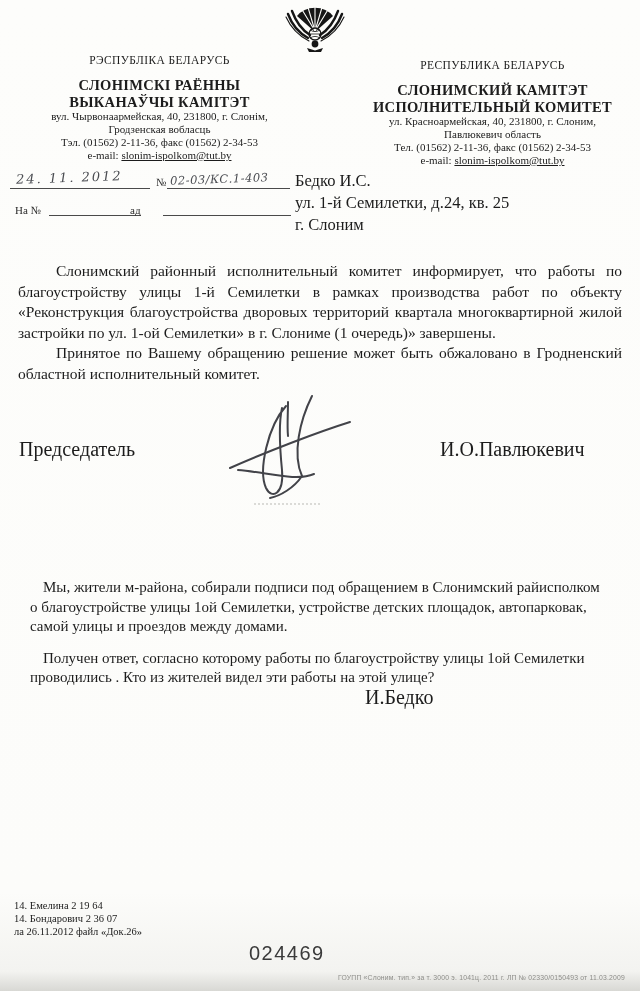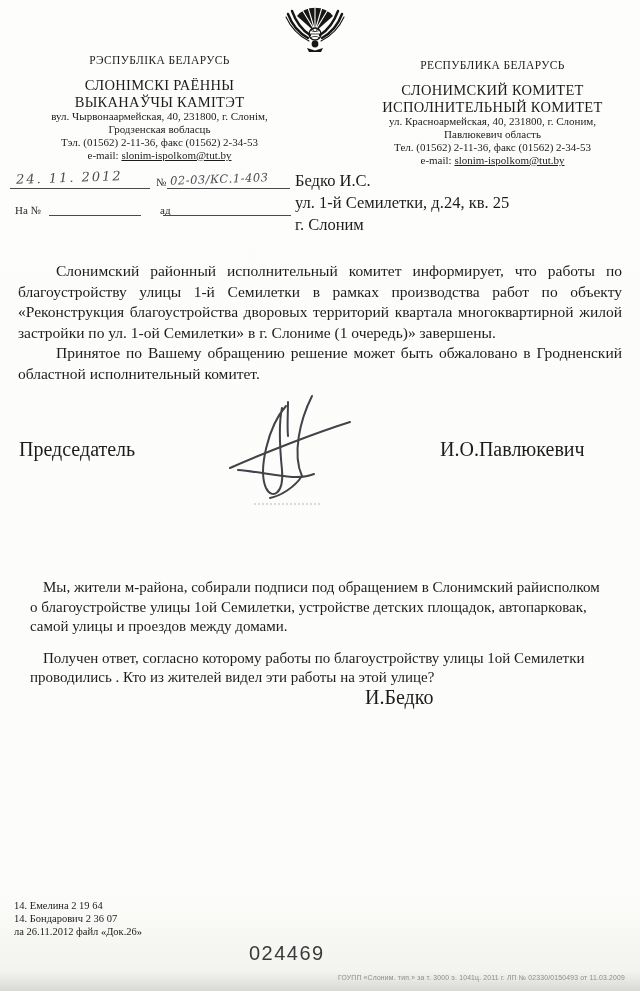--- a/index.html
+++ b/index.html
@@ -9,21 +9,21 @@
     margin:0 auto;
     background:linear-gradient(180deg,#fdfdfb 0%,#fcfcfa 90%,#f3f3f0 98%,#d8d8d4 100%);
     overflow:hidden;
     font-family:"Liberation Serif", serif;
     color:#1c1c1c;
   }
   .abs{position:absolute;}
   
   .lh-col{text-align:center;}
   .lh-country{font-size:11.5px;letter-spacing:.4px;margin-top:12px;}
-  .lh-org{font-size:14.5px;font-weight:normal;line-height:16.5px;letter-spacing:.3px;margin-top:11px;}
+  .lh-org{font-size:14.5px;font-weight:bold;line-height:16.5px;letter-spacing:.3px;margin-top:11px;}
   .lh-addr{font-size:11px;line-height:13px;}
   .email-underline{text-decoration:underline;}
   
   .ref-label{font-size:11px;color:#2a2a2a;}
   .ref-line{border-bottom:1px solid #4a4a4a;height:1px;}
   .handwriting{
     font-family:"DejaVu Serif", serif;
     font-style:italic;
     color:#4b4d52;
     font-size:13px;
@@ -99,40 +99,40 @@
       <div>вул. Чырвонаармейская, 40, 231800, г. Слонім,</div>
       <div>Гродзенская вобласць</div>
       <div>Тэл. (01562) 2-11-36, факс (01562) 2-34-53</div>
       <div><span>e-mail: </span><span class="email-underline">slonim-ispolkom@tut.by</span></div>
     </div>
   </div>
 
   <div class="abs lh-col" style="left:355px;top:47px;width:275px;">
     <div class="lh-country">РЕСПУБЛИКА БЕЛАРУСЬ</div>
     <div class="lh-org">
-      <div>СЛОНИМСКИЙ КОМИТЕТ</div>
+      <div>СЛОНИМСКИЙ КАМІТЭТ</div>
       <div>ИСПОЛНИТЕЛЬНЫЙ КОМИТЕТ</div>
     </div>
     <div class="lh-addr">
       <div>ул. Красноармейская, 40, 231800, г. Слоним,</div>
       <div>Павлюкевич область</div>
       <div>Тел. (01562) 2-11-36, факс (01562) 2-34-53</div>
       <div><span>e-mail: </span><span class="email-underline">slonim-ispolkom@tut.by</span></div>
     </div>
   </div>
 
   <div class="abs handwriting" style="left:16px;top:170px;">24. 11. 2012</div>
   <div class="abs ref-line" style="left:10px;top:187px;width:140px;"></div>
   <div class="abs ref-label" style="left:156px;top:176px;">№</div>
   <div class="abs handwriting small" style="left:170px;top:172px;">02-03/КС.1-403</div>
   <div class="abs ref-line" style="left:167px;top:187px;width:123px;"></div>
 
   <div class="abs ref-label" style="left:15px;top:204px;">На №</div>
   <div class="abs ref-line" style="left:49px;top:214px;width:92px;"></div>
-  <div class="abs ref-label" style="left:160px;top:204px;">ад</div>
+  <div class="abs ref-label" style="left:130px;top:204px;">ад</div>
   <div class="abs ref-line" style="left:163px;top:214px;width:128px;"></div>
 
   <div class="abs addressee" style="left:295px;top:170px;">
     <div>Бедко И.С.</div>
     <div>ул. 1-й Семилетки, д.24, кв. 25</div>
     <div>г. Слоним</div>
   </div>
 
   <div class="abs body-text" style="left:18px;top:261px;">
     <p>Слонимский районный исполнительный комитет информирует, что работы по благоустройству улицы 1-й Семилетки в рамках производства работ по объекту «Реконструкция благоустройства дворовых территорий квартала многоквартирной жилой застройки по ул. 1-ой Семилетки» в  г. Слониме (1 очередь)» завершены.</p>

